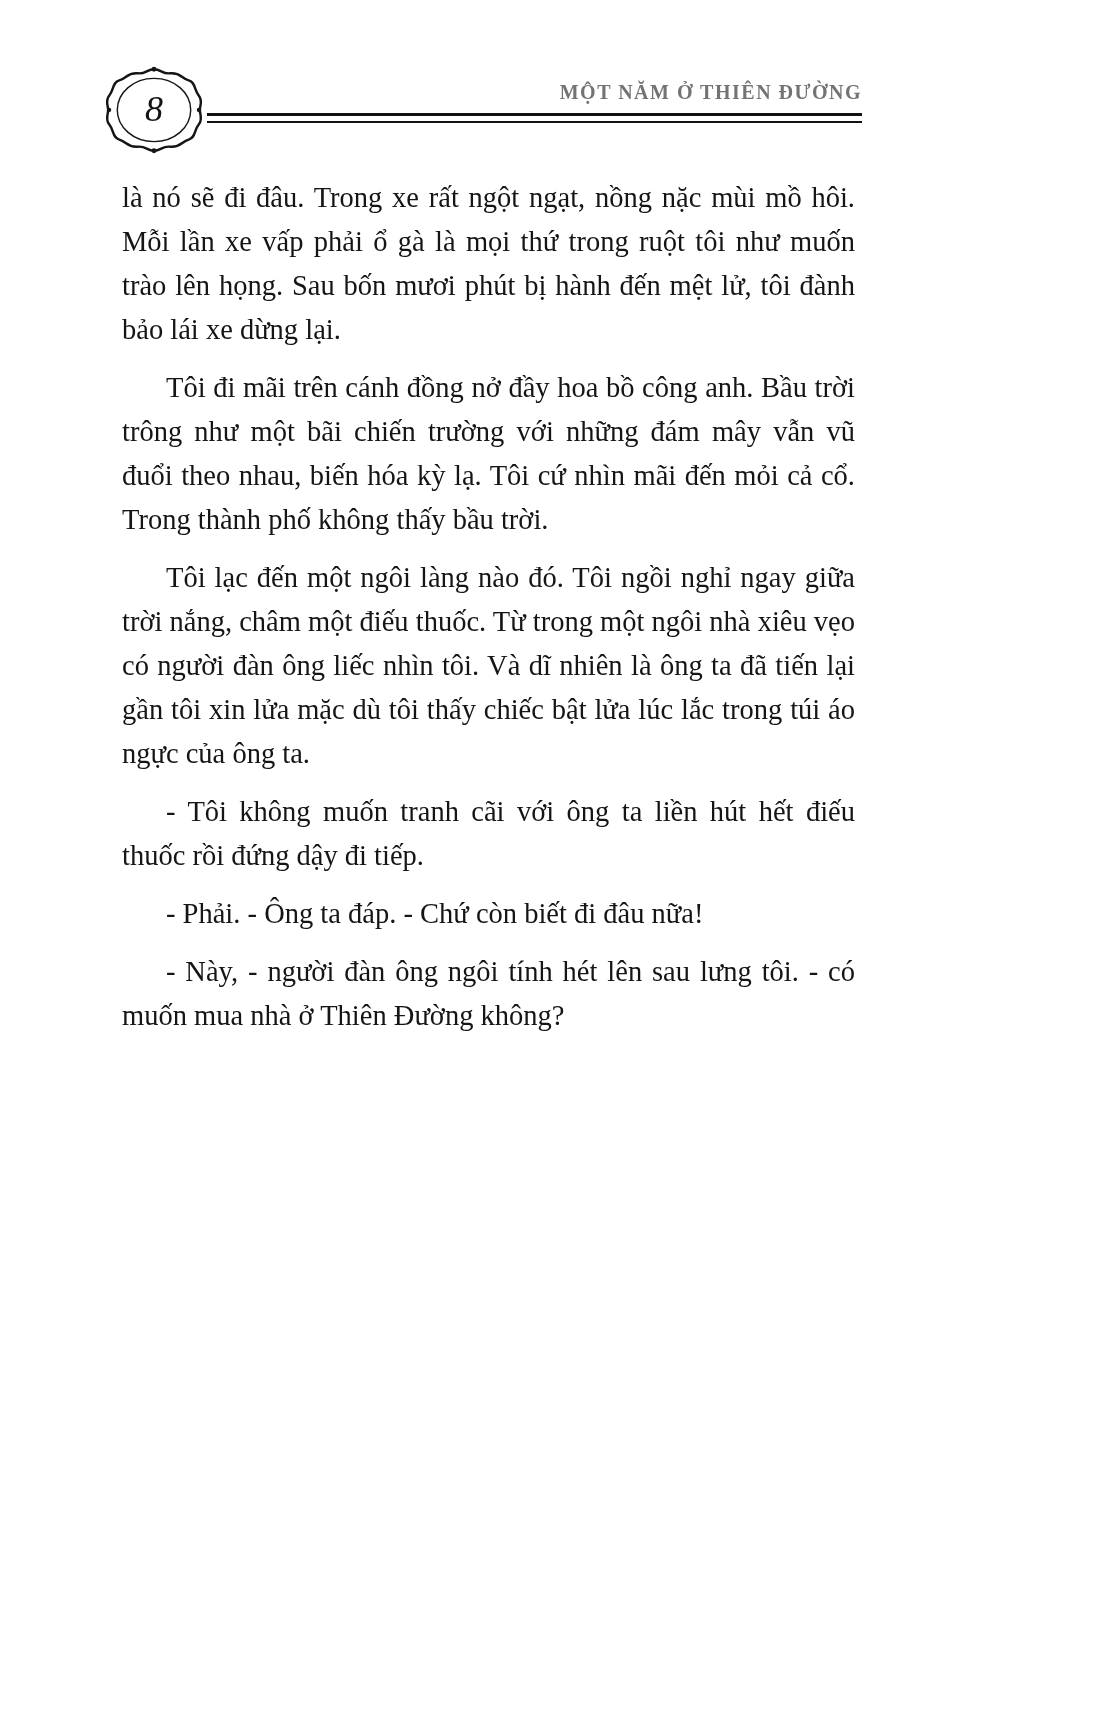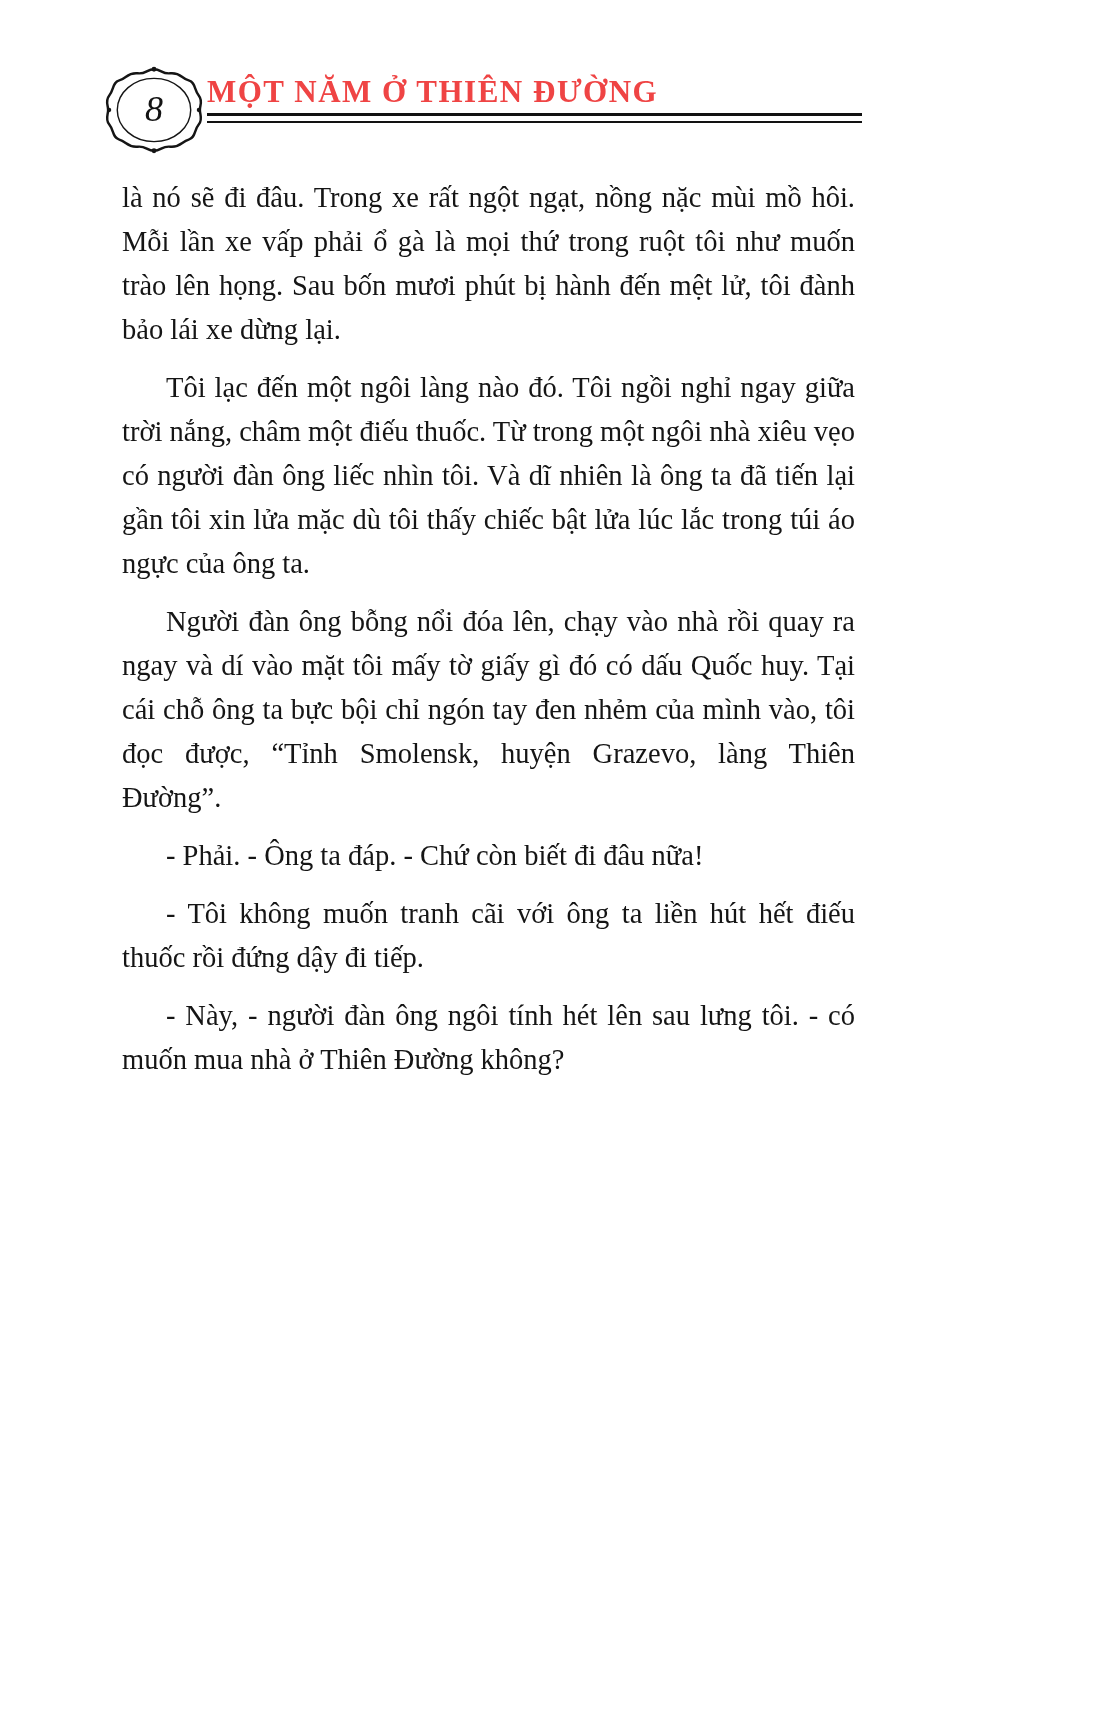--- a/index.html
+++ b/index.html
@@ -48,25 +48,26 @@
     padding-bottom: 2px;
     box-sizing: border-box;
   }
   .header-right {
     position: absolute;
     left: 207px;
     top: 78px;
     width: 655px;
   }
   .running-title {
+    text-align: right;
     font-weight: bold;
-    font-size: 31px;
+    font-size: 20px;
     letter-spacing: 1.5px;
     line-height: 28px;
-    color: #ef4444;
+    color: #737373;
   }
   .double-rule {
     margin-top: 7px;
     height: 5px;
     border-top: 3px solid #121212;
     border-bottom: 2px solid #121212;
   }
 
   
   .body-text {
@@ -124,20 +125,20 @@
     </div>
 
     <div class="header-right">
       <div class="running-title">MỘT NĂM Ở THIÊN ĐƯỜNG</div>
       <div class="double-rule"></div>
     </div>
   </header>
 
   <main class="body-text">
     <p class="first">là nó sẽ đi đâu. Trong xe rất ngột ngạt, nồng nặc mùi mồ hôi. Mỗi lần xe vấp phải ổ gà là mọi thứ trong ruột tôi như muốn trào lên họng. Sau bốn mươi phút bị hành đến mệt lử, tôi đành bảo lái xe dừng lại.</p>
+    <p>Tôi đi mãi trên cánh đồng nở đầy hoa bồ công anh. Bầu trời trông như một bãi chiến trường với những đám mây vẫn vũ đuổi theo nhau, biến hóa kỳ lạ. Tôi cứ nhìn mãi đến mỏi cả cổ. Trong thành phố không thấy bầu trời.</p>
     <p>Tôi lạc đến một ngôi làng nào đó. Tôi ngồi nghỉ ngay giữa trời nắng, châm một điếu thuốc. Từ trong một ngôi nhà xiêu vẹo có người đàn ông liếc nhìn tôi. Và dĩ nhiên là ông ta đã tiến lại gần tôi xin lửa mặc dù tôi thấy chiếc bật lửa lúc lắc trong túi áo ngực của ông ta.</p>
-    <p>Người đàn ông bỗng nổi đóa lên, chạy vào nhà rồi quay ra ngay và dí vào mặt tôi mấy tờ giấy gì đó có dấu Quốc huy. Tại cái chỗ ông ta bực bội chỉ ngón tay đen nhẻm của mình vào, tôi đọc được, “Tỉnh Smolensk, huyện Grazevo, làng Thiên Đường”.</p>
+    <p>- Tôi không muốn tranh cãi với ông ta liền hút hết điếu thuốc rồi đứng dậy đi tiếp.</p>
     <p>- Phải. - Ông ta đáp. - Chứ còn biết đi đâu nữa!</p>
-    <p>- Tôi không muốn tranh cãi với ông ta liền hút hết điếu thuốc rồi đứng dậy đi tiếp.</p>
     <p>- Này, - người đàn ông ngôi tính hét lên sau lưng tôi. - có muốn mua nhà ở Thiên Đường không?</p>
   </main>
 
 </div>
 
 </body></html>

